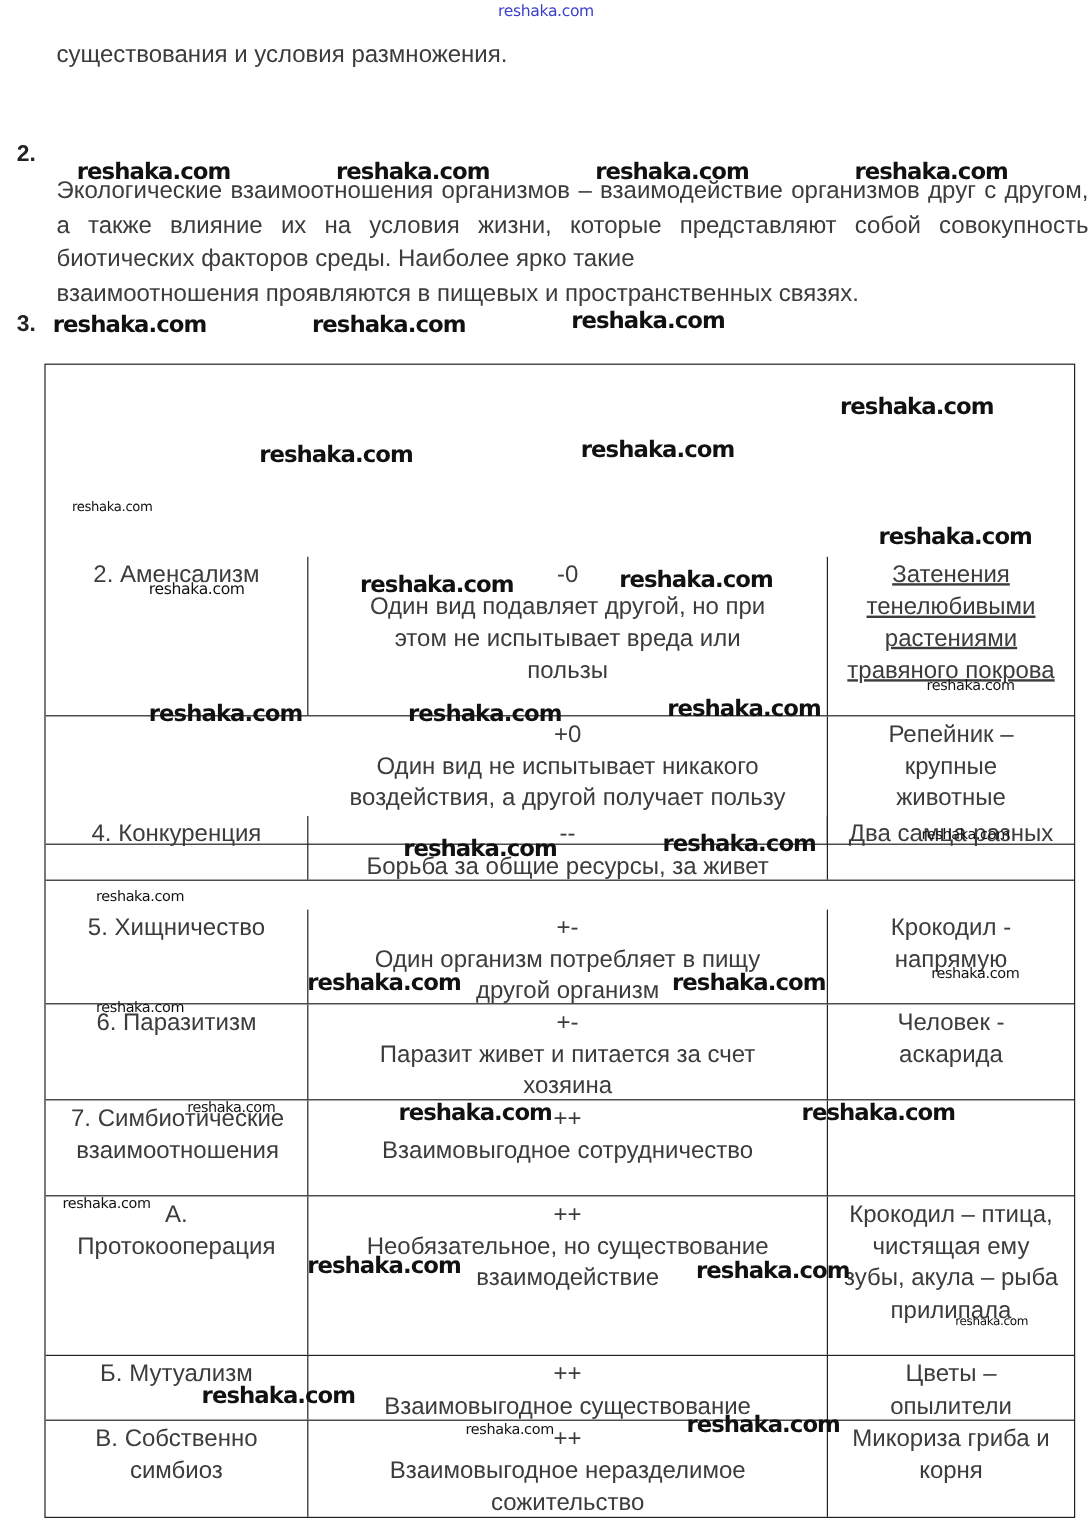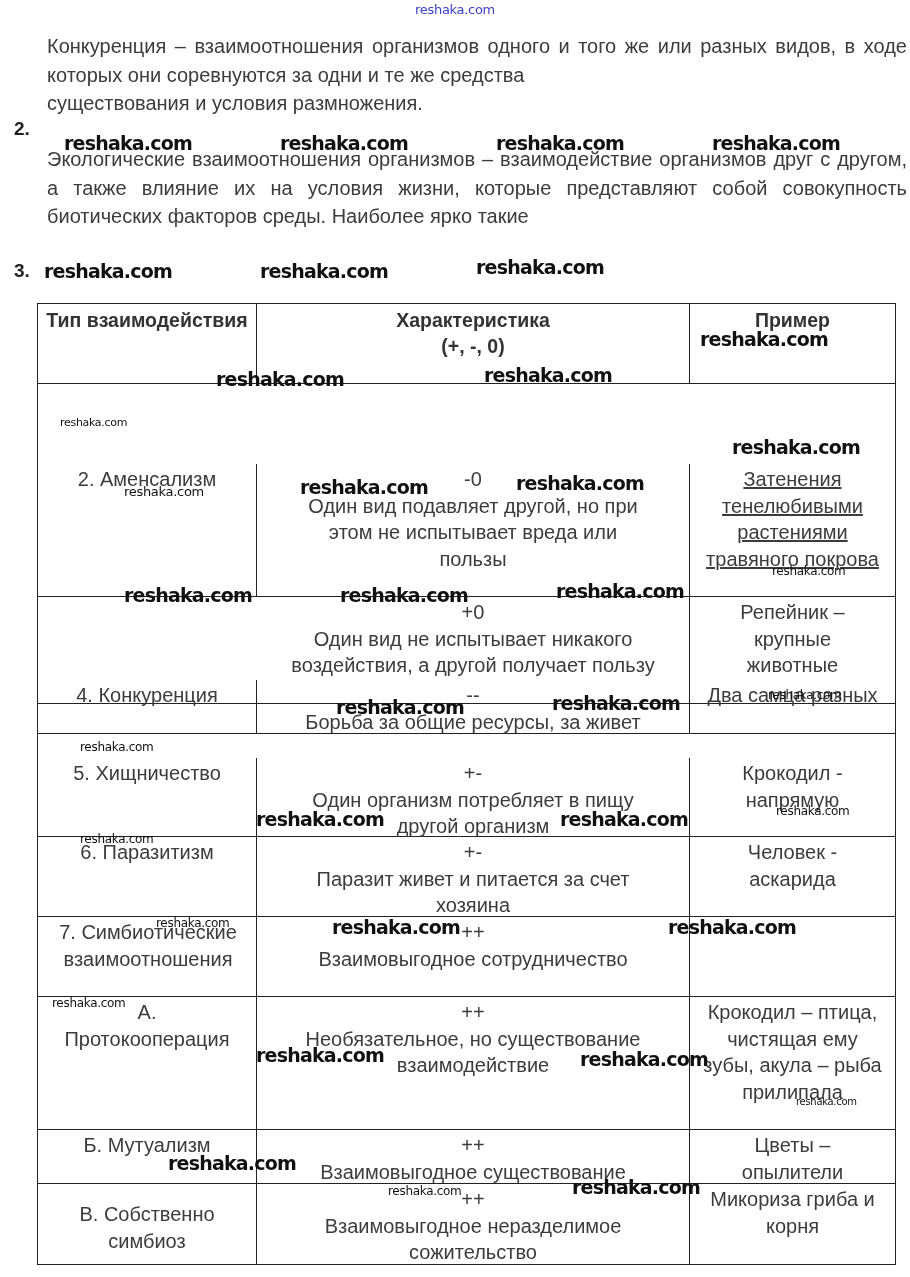--- a/index.html
+++ b/index.html
@@ -111,44 +111,32 @@
     .cell .desc { display: block; padding: 0 14px; }
     .c1 .name { display: block; padding: 0 6px; }
     .c3 .ex { display: block; padding: 0 6px; }
   </style>
 </head>
 <body>
 
 <div class="top-watermark">reshaka.com</div>
 
 <div class="para p1">
-  <span>Конкуренция – взаимоотношения организмов одного и того же или разных видов, в ходе которых они соревнуются за одни и те же средства</span>
   <span class="last">существования и условия размножения.</span>
 </div>
 
 <div class="section-num num2">2.</div>
 <div class="para p2">
   <span>Экологические взаимоотношения организмов – взаимодействие организмов друг с другом, а также влияние их на условия жизни, которые представляют собой совокупность биотических факторов среды. Наиболее ярко такие</span>
+  <span class="last">взаимоотношения проявляются в пищевых и пространственных связях.</span>
 </div>
 
 <div class="section-num num3">3.</div>
 
 <div class="tbl">
-  <div class="row hdr" style="top:0;height:80px;">
-    <div class="cell c1">
-        <span class="name">Тип взаимодействия</span>
-      </div>
-    <div class="cell c2">
-      <span class="sign">Характеристика</span>
-      <span class="sign">(+, -, 0)</span>
-    </div>
-    <div class="cell c3">
-        <span class="ex">Пример</span>
-      </div>
-  </div>
 
 
   <div class="row" style="top:160px;height:133px;">
     <div class="cell c1">
         <span class="name">2. Аменсализм</span>
       </div>
     <div class="cell c2">
         <span class="sign">-0</span>
         <span class="desc" style="padding:0 40px;">Один вид подавляет другой, но при этом не испытывает вреда или пользы</span>
       </div>
@@ -240,21 +228,21 @@
         <span class="sign">++</span>
         <span class="desc">Взаимовыгодное существование</span>
       </div>
     <div class="cell c3">
         <span class="ex" style="padding:0 40px;">Цветы – опылители</span>
       </div>
   </div>
 
   <div class="row" style="top:880px;height:80px;">
     <div class="cell c1">
-        <span class="name" style="padding:0 30px;margin-top:15px;">В. Собственно симбиоз</span>
+        <span class="name" style="padding:0 30px;">В. Собственно симбиоз</span>
       </div>
     <div class="cell c2">
         <span class="sign">++</span>
         <span class="desc" style="padding:0 40px;">Взаимовыгодное неразделимое сожительство</span>
       </div>
     <div class="cell c3">
         <span class="ex" style="padding:0 14px;">Микориза гриба и корня</span>
       </div>
   </div>
 </div>

